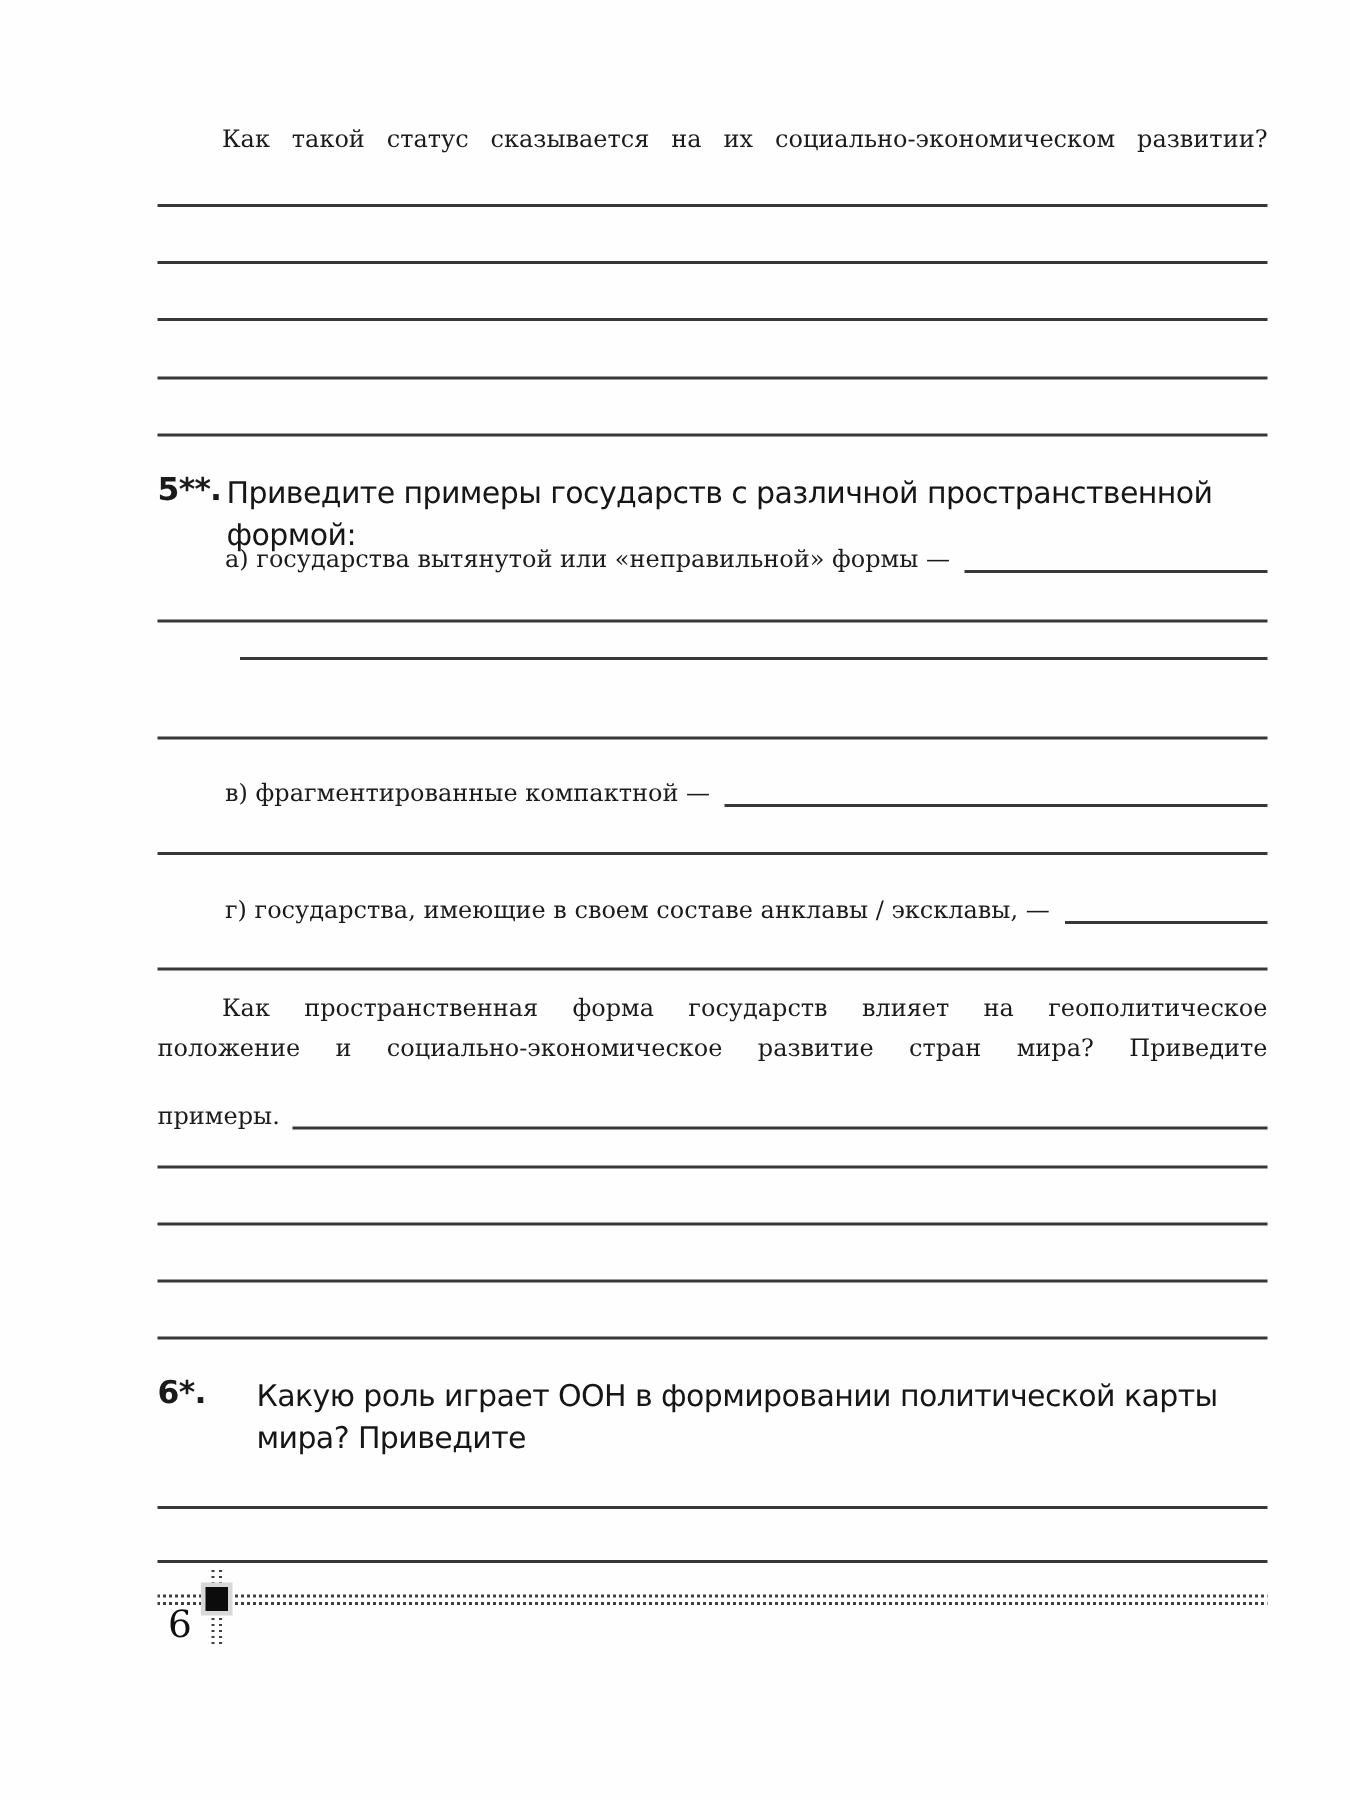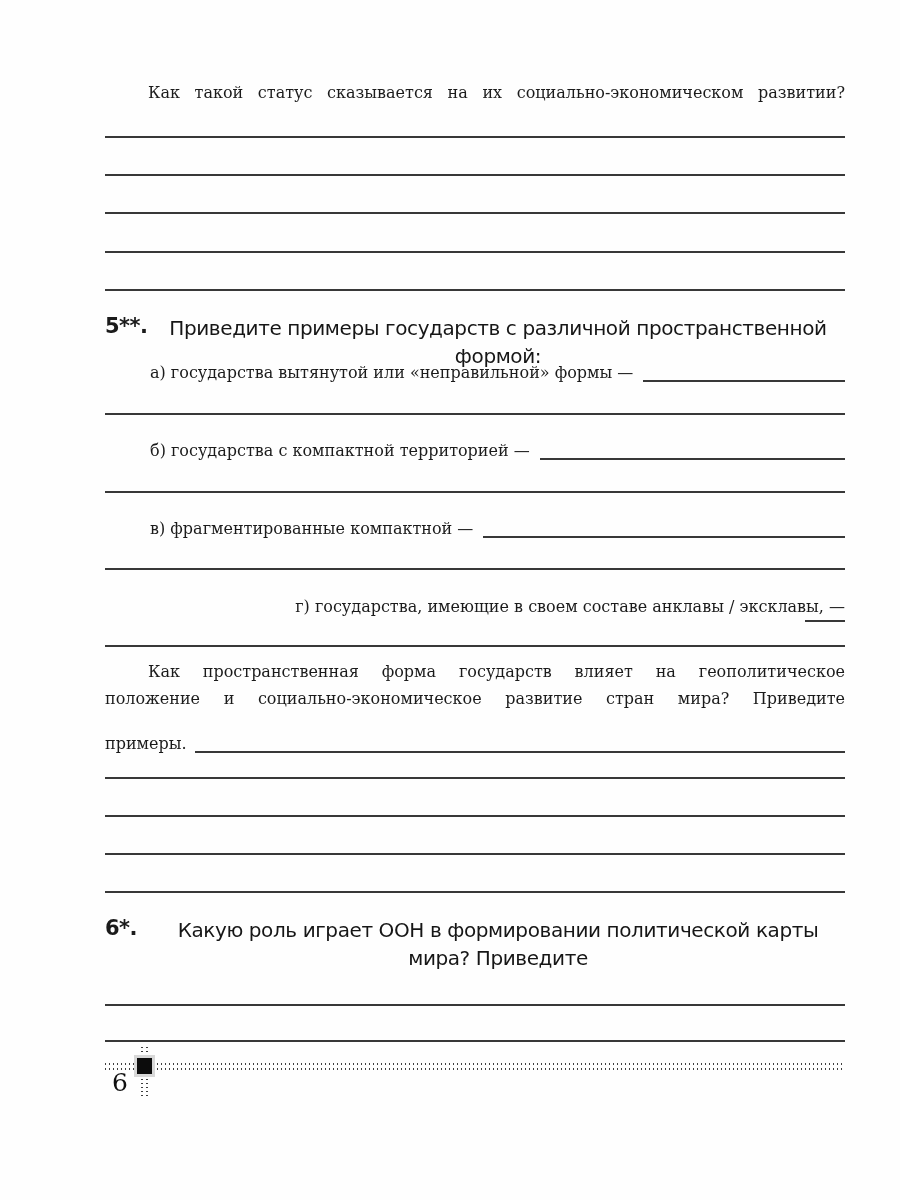--- a/index.html
+++ b/index.html
@@ -17,21 +17,20 @@
     font-size: 16px;
     line-height: 26px;
     color: #1b1b1b;
   }
   .sans {
     font-family: "DejaVu Sans", "Liberation Sans", sans-serif;
     font-size: 20px;
     line-height: 28px;
     letter-spacing: -0.4px;
     color: #161616;
-    text-align: center;
   }
   .num {
     font-weight: bold;
     font-family: "DejaVu Sans", "Liberation Sans", sans-serif;
     font-size: 21px;
     letter-spacing: -0.5px;
   }
   
   .abs { position: absolute; }
   .answer-line {
@@ -131,32 +130,31 @@
     <span class="sans">Приведите примеры государств с различной пространственной формой:</span>
   </div>
 
   <div class="item-row serif" style="top:360px;">
     <span>а) государства вытянутой или «неправильной» формы —</span>
     <span class="fill-line"></span>
   </div>
   <div class="answer-line" style="top:413px;"></div>
 
   <div class="item-row serif" style="top:438px;">
-    <span>б) государства с компактной территорией —</span>
     <span class="fill-line"></span>
   </div>
   <div class="answer-line" style="top:491px;"></div>
 
   <div class="item-row serif" style="top:516px;">
     <span>в) фрагментированные компактной —</span>
     <span class="fill-line"></span>
   </div>
   <div class="answer-line" style="top:568px;"></div>
 
-  <div class="item-row serif" style="top:594px;flex-direction:column;">
+  <div class="item-row serif" style="top:594px;">
     <span>г) государства, имеющие в своем составе анклавы / эксклавы, —</span>
     <span class="fill-line"></span>
   </div>
   <div class="answer-line" style="top:645px;"></div>
 
   <div class="para-line serif just" style="top:659px; text-indent:43px;">Как пространственная форма государств влияет на геополитическое</div>
   <div class="para-line serif just" style="top:686px;">положение и социально-экономическое развитие стран мира? Приведите</div>
 
   <div class="q-row serif" style="top:719px; align-items:flex-end;margin-top:12px;">
     <span style="flex:0 0 auto;">примеры.</span>
@@ -164,21 +162,21 @@
   </div>
 
   <div class="answer-line" style="top:777px;"></div>
   <div class="answer-line" style="top:815px;"></div>
   <div class="answer-line" style="top:853px;"></div>
   <div class="answer-line" style="top:891px;"></div>
 
   <div class="q-row" style="top:916px;">
     <span class="num">6*.</span>
     <span class="sans">
-      <span style="display:block;">Какую роль играет ООН в формировании политической карты мира? Приведите</span>
+      <span style="display:block;margin-left:20px;">Какую роль играет ООН в формировании политической карты мира? Приведите</span>
     </span>
   </div>
 
   <div class="answer-line" style="top:1004px;"></div>
   <div class="answer-line" style="top:1040px;"></div>
 
   <div class="dotted-rule" style="top:1063px;"></div>
   <div class="vert-dotted" style="left:141px; top:1044px; height:52px;"></div>
   <div class="square-marker" style="left:137px; top:1058px;"></div>
 

